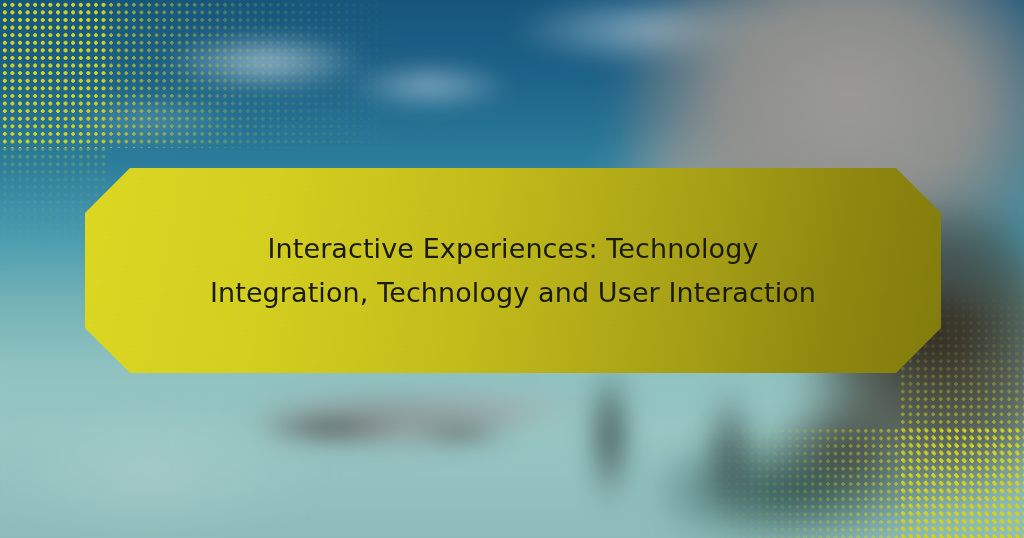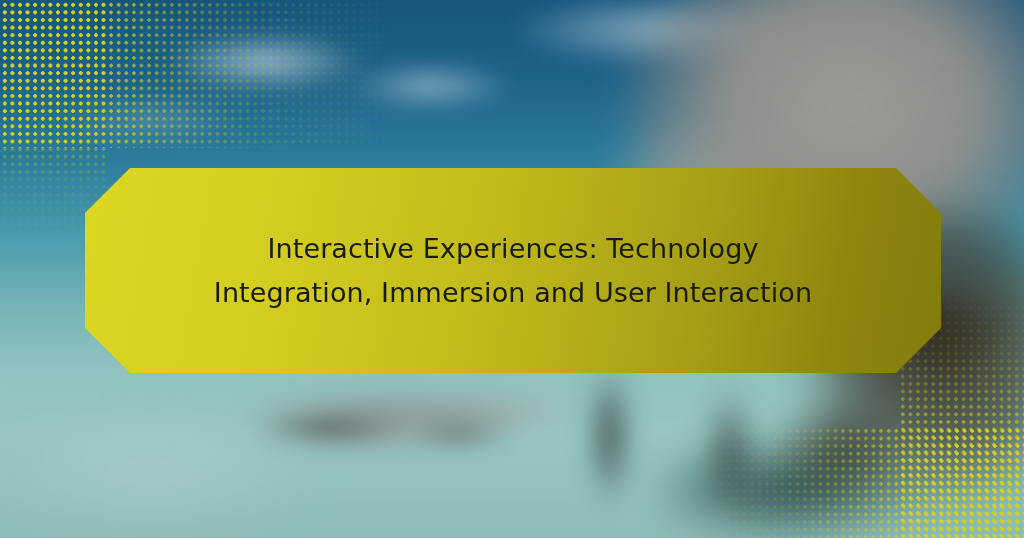--- a/index.html
+++ b/index.html
@@ -248,16 +248,16 @@
   </div>
   <div class="dots" id="dots-br-band">
     <div class="dots-grid"></div>
   </div>
   <div class="dots" id="dots-br-col">
     <div class="dots-grid"></div>
   </div>
 
   <div id="title-plate">
     <h1 id="title-text"><span>Interactive Experiences: Technology</span>
-      <span>Integration, Immersion and User Interaction</span></h1>
+      <span>Integration, Technology and User Interaction</span></h1>
   </div>
 
 </div>
 
 </body></html>

